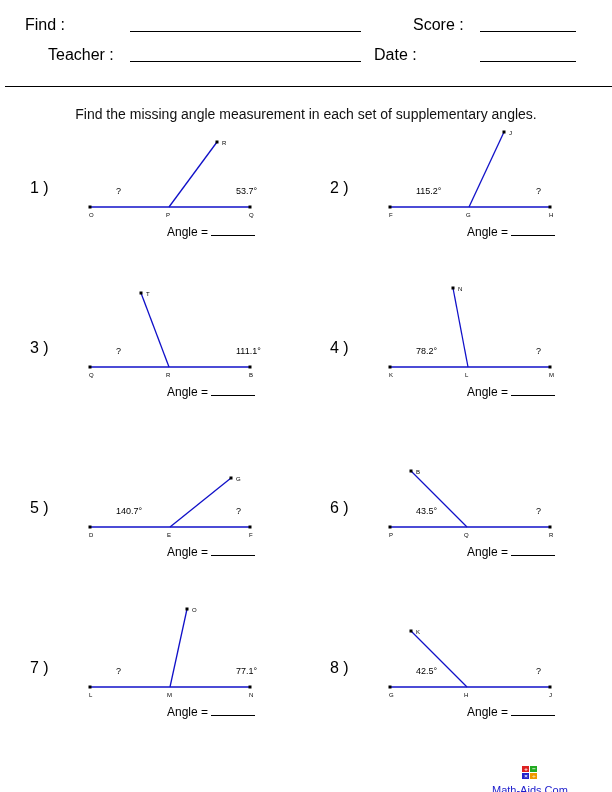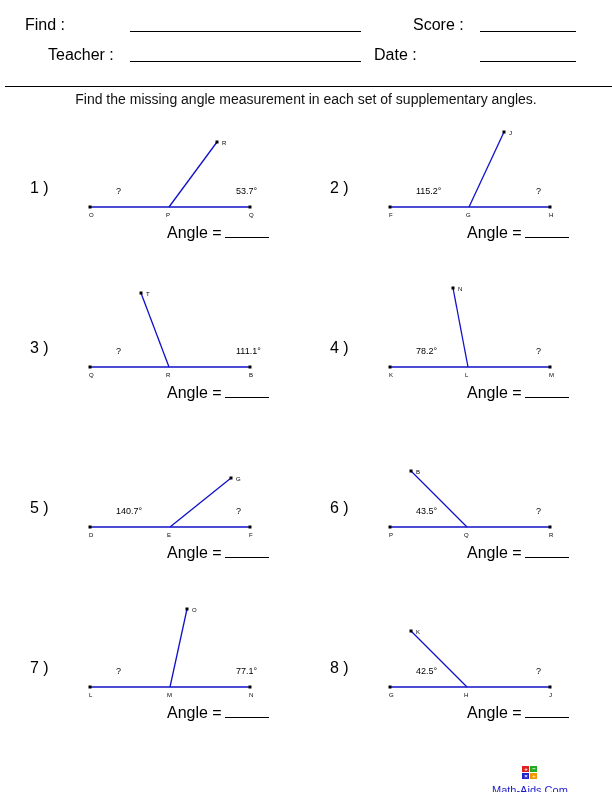--- a/index.html
+++ b/index.html
@@ -1,23 +1,23 @@
 <!DOCTYPE html>
 <html><head>
 <meta charset="utf-8">
 <style>
   html,body{margin:0;padding:0;background:#fff;}
   body{width:612px;height:792px;position:relative;overflow:hidden;font-family:"Liberation Sans",sans-serif;color:#000;}
   .hdr-label{position:absolute;font-size:16px;}
   .hdr-line{position:absolute;border-bottom:1px solid #000;height:0;}
   .sep{position:absolute;left:5px;top:86px;width:607px;border-top:1px solid #000;}
-  .instr{position:absolute;top:91px;left:0;width:612px;text-align:center;font-size:14px;color:#111;}
+  .instr{position:absolute;top:106px;left:0;width:612px;text-align:center;font-size:14px;color:#111;}
   .pnum{position:absolute;font-size:16px;}
   svg{position:absolute;left:0;top:0;overflow:visible;}
-  .ans{position:absolute;font-size:16px;}
+  .ans{position:absolute;font-size:12px;}
   .ans-blank{display:inline-block;width:44px;border-bottom:1px solid #000;height:11px;vertical-align:baseline;margin-left:3px;}
   .footer{position:absolute;left:492px;top:766px;font-size:11px;color:#1a1acc;display:flex;align-items:center;gap:5px;flex-direction:column;}
   .logo{display:grid;grid-template-columns:7px 7px;grid-template-rows:6px 6px;gap:1px;}
   .logo span{display:block;font-size:6px;line-height:6px;text-align:center;color:#fff;font-weight:bold;}
 </style>
 </head>
 <body>
 
 <div class="hdr-label" style="left:25px;top:16px;">Find :</div>
 <div class="hdr-line" style="left:130px;top:31px;width:231px;"></div>

